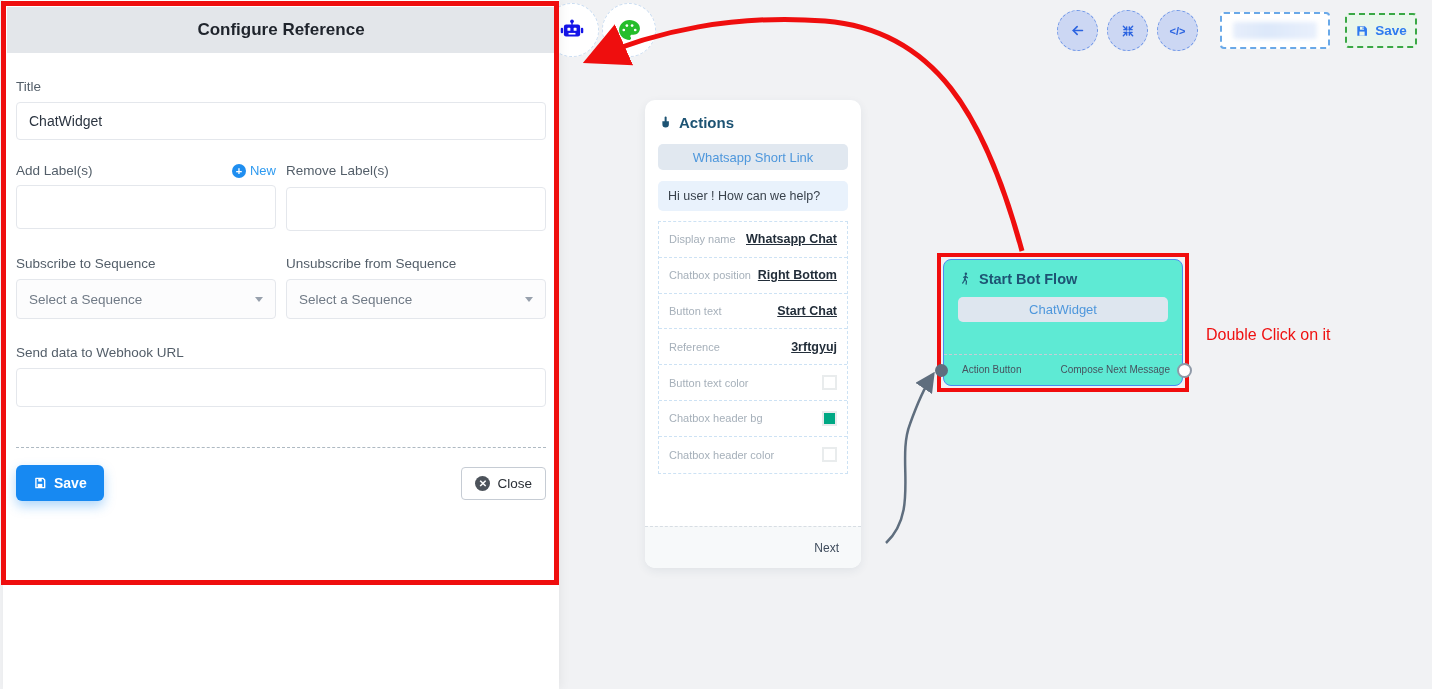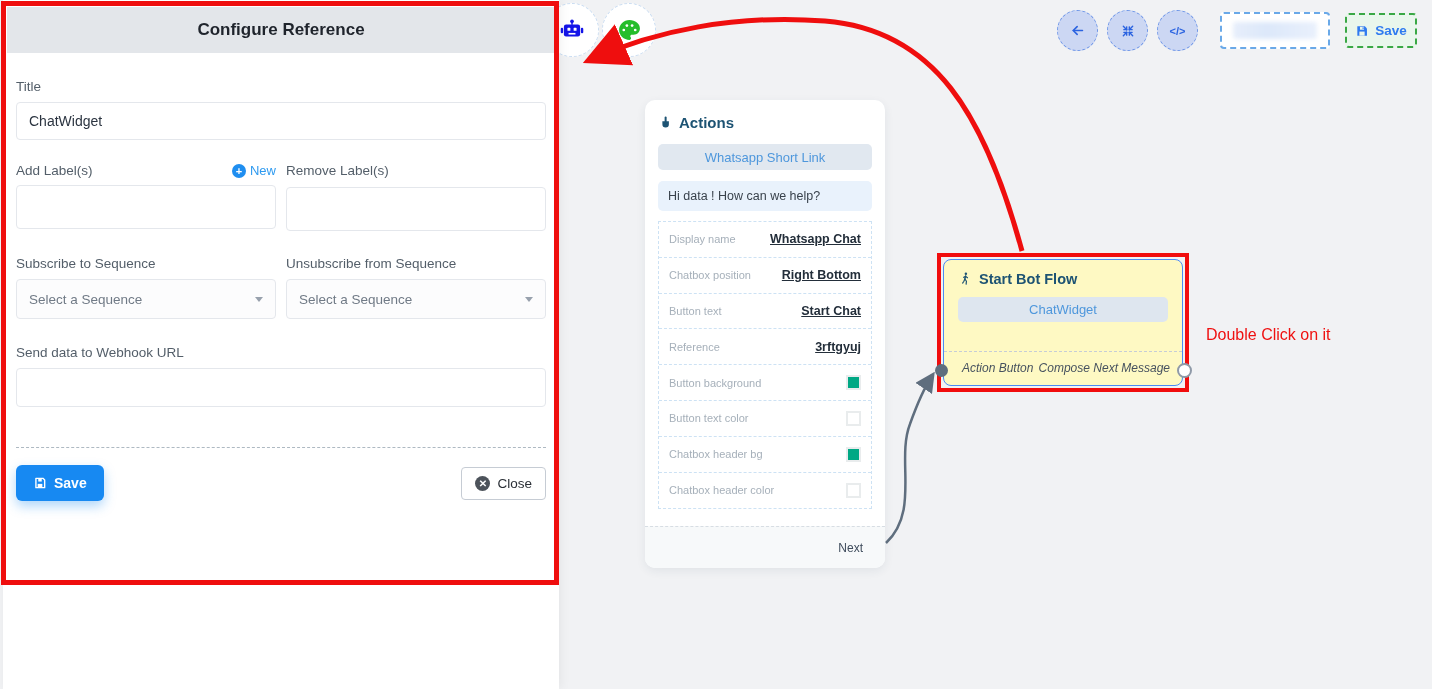--- a/index.html
+++ b/index.html
@@ -88,21 +88,21 @@
   }
   .top-save {
     position:absolute; left:1345px; top:13px; width:72px; height:35px; z-index:10;
     background:#e9f6ec; border:2px dashed #3aa845; border-radius:4px;
     display:flex; align-items:center; justify-content:center; gap:6px;
     color:#2f7af0; font-size:13.5px; font-weight:bold; cursor:pointer;
   }
 
   
   .actions-card {
-    position:absolute; left:645px; top:100px; width:240px; height:468px;
+    position:absolute; left:645px; top:100px; width:216px; height:468px;
     background:#fff; border-radius:10px; box-shadow:0 3px 10px rgba(40,60,90,.08); z-index:5;
   }
   .card-inner { padding:14px 13px 0; }
   .card-title { display:flex; align-items:center; gap:6px; font-size:15px; font-weight:bold; color:#1d5373; }
   .pill-btn {
     margin-top:13px; height:26px; border-radius:5px; background:#e1e8f0;
     display:flex; align-items:center; justify-content:center;
     font-size:13px; color:#4e97dc; cursor:pointer;
   }
   .msg-box {
@@ -127,32 +127,32 @@
   .next-dot {
     position:absolute; width:15px; height:15px; border-radius:50%; background:#6b7988;
     left:234px; top:437px; z-index:6; cursor:pointer;
   }
 
   
   .node-wrap { position:absolute; left:937px; top:253px; width:252px; height:139px; z-index:5; }
   .node-red-frame { position:absolute; inset:0; border:4px solid #f10d0d; z-index:3; pointer-events:none; }
   .node {
     position:absolute; left:6px; top:6px; right:6px; bottom:6px;
-    background:#fef9c3; border:1.5px solid #4b8bf5; border-radius:8px; z-index:2; cursor:pointer;
+    background:#5eead4; border:1.5px solid #4b8bf5; border-radius:8px; z-index:2; cursor:pointer;
   }
   .node-pad { padding:11px 14px 0; }
   .node-title { display:flex; align-items:center; gap:6px; font-size:14.5px; font-weight:bold; color:#1d5373; }
   .node-btn {
     margin-top:10px; height:25px; border-radius:5px; background:#dee6ef;
     display:flex; align-items:center; justify-content:center; font-size:13px; color:#4e97dc; cursor:pointer;
   }
   .node-footer {
     position:absolute; left:0; right:0; bottom:0; padding:9px 12px 10px;
     border-top:1px dashed #c6cdd6; display:flex; align-items:center; justify-content:space-between;
-    font-size:12px; color:#47525f;font-style:italic;
+    font-size:10px; color:#47525f;
   }
   .port-left {
     position:absolute; width:13px; height:13px; border-radius:50%; background:#5f6e7e;
     left:-2px; top:111px; z-index:4; cursor:pointer;
   }
   .port-right {
     position:absolute; width:15px; height:15px; border-radius:50%; background:#fff;
     border:2px solid #8f9aa8; left:240px; top:110px; z-index:4; cursor:pointer;
   }
   .dbl-click { position:absolute; left:1206px; top:326px; font-size:16px; color:#ef1111; z-index:10; }
@@ -305,41 +305,37 @@
 <div class="actions-card">
   <div class="card-inner">
     <div class="card-title">
       <svg class="ic" width="15" height="15" viewBox="0 0 24 24" fill="#1d5373">
         <rect x="10.6" y="2.2" width="3.2" height="10" rx="1.6"></rect>
         <path d="M7 9.8h10.4v5a5.2 5.2 0 0 1-5.2 5.2A5.2 5.2 0 0 1 7 14.8z"></path>
       </svg>
       <span>Actions</span>
     </div>
     <div class="pill-btn">Whatsapp Short Link</div>
-    <div class="msg-box">Hi data ! How can we help?</div>
+    <div class="msg-box">Hi user ! How can we help?</div>
     <div class="props">
         <div class="prop-row">
           <span class="prop-label">Display name</span>
           <span class="prop-value">Whatsapp Chat</span>
         </div>
         <div class="prop-row">
           <span class="prop-label">Chatbox position</span>
           <span class="prop-value">Right Bottom</span>
         </div>
         <div class="prop-row">
           <span class="prop-label">Button text</span>
           <span class="prop-value">Start Chat</span>
         </div>
         <div class="prop-row">
           <span class="prop-label">Reference</span>
           <span class="prop-value">3rftgyuj</span>
-        </div>
-        <div class="prop-row">
-          <span class="prop-label">Button background</span>
-          <span class="swatch" style="background: rgb(0, 168, 132);"></span>
         </div>
         <div class="prop-row">
           <span class="prop-label">Button text color</span>
           <span class="swatch" style="background: rgb(255, 255, 255);"></span>
         </div>
         <div class="prop-row">
           <span class="prop-label">Chatbox header bg</span>
           <span class="swatch" style="background: rgb(0, 168, 132);"></span>
         </div>
         <div class="prop-row">

